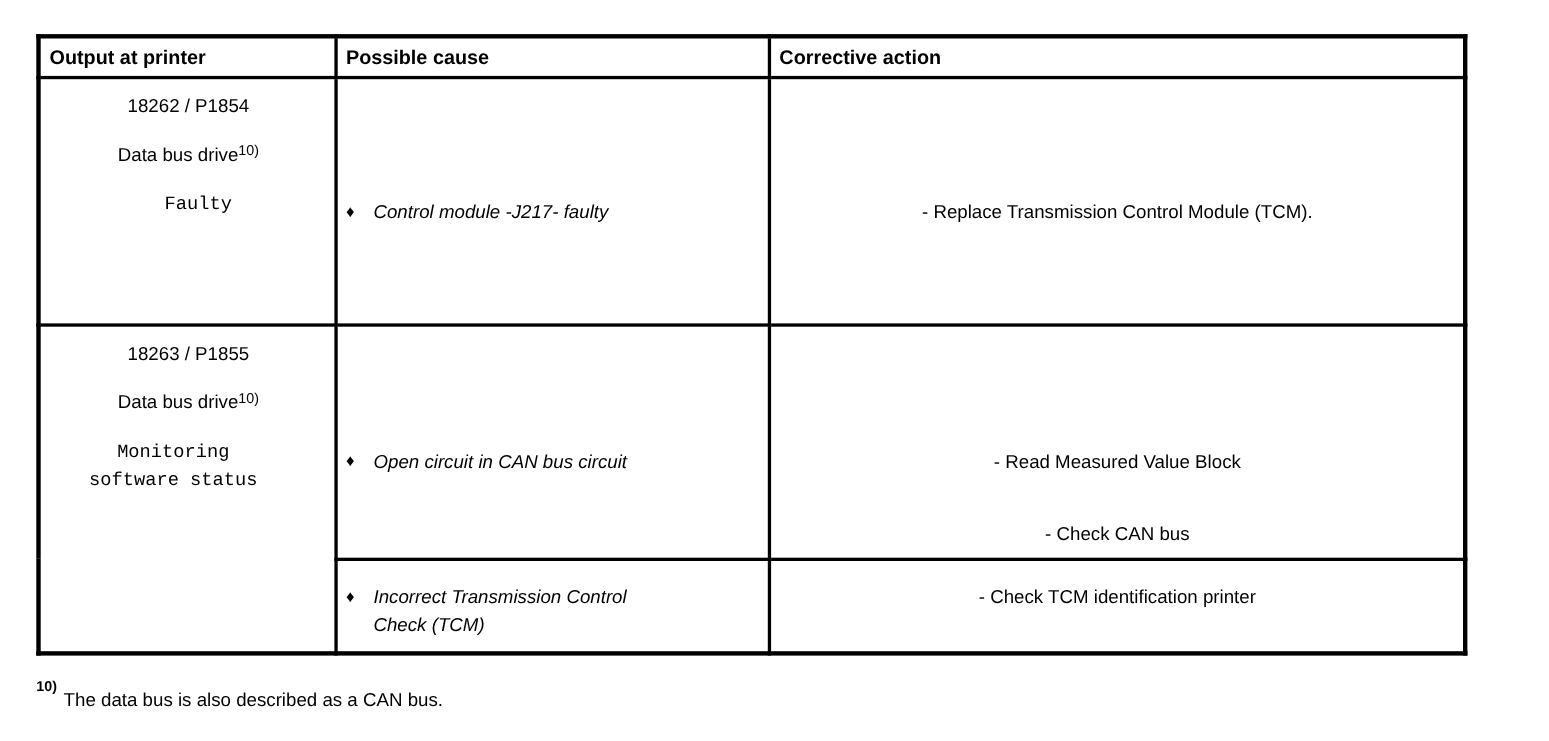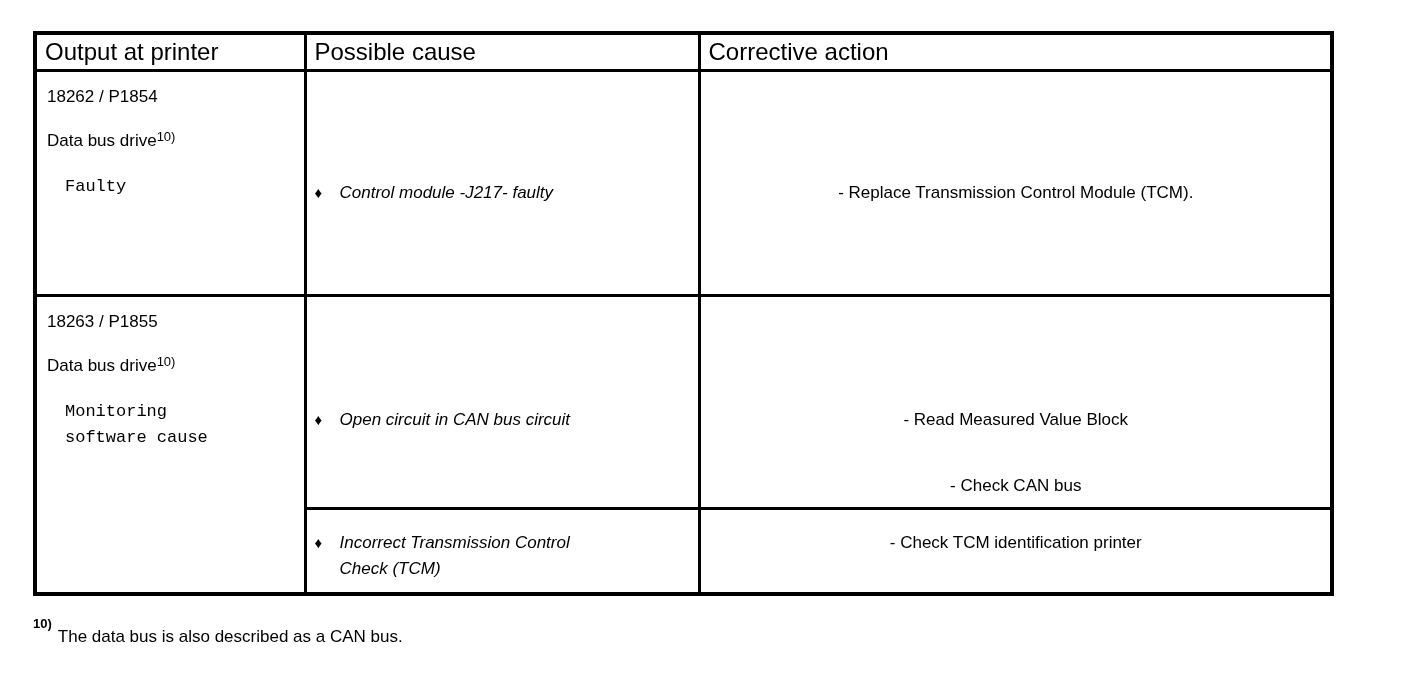--- a/index.html
+++ b/index.html
@@ -35,26 +35,26 @@
     font-size: 17px;
     line-height: 26px;
     text-align: left;
   }
   tr.hdr    { height: 37px; }
   tr.row1   { height: 225px; }
   tr.row2a  { height: 213px; margin-top: 40px; }
   tr.row2b  { height: 86px; }
   .dtc-table th {
     vertical-align: middle;
-    font-size: 24px;
-    font-weight: normal;
+    font-size: 18px;
+    font-weight: bold;
     padding-left: 8px;
   }
   td.c-output { padding: 12px 8px 0 10px; }
-  td.c-output p { margin: 0; }
+  td.c-output p { margin: 0; text-align: center; }
   p.desc   { margin-top: 18px !important; }
   p.status { margin-top: 20px !important; margin-left: 18px !important; font-family: Liberation Mono, monospace; }
   .wrap-narrow { max-width: 185px; }
   sup.sup {
     font-size: 13px;
     position: relative;
     top: 2px;
     vertical-align: super;
     line-height: 0;
   }
@@ -126,21 +126,21 @@
       </td>
       <td class="c-action pt-r1">
         <p class="action">- Replace Transmission Control Module (TCM).</p>
       </td>
     </tr>
 
     <tr class="row2a">
       <td class="c-output" rowspan="2">
         <p class="code">18263 / P1855</p>
         <p class="desc"><span>Data bus drive</span><sup class="sup">10)</sup></p>
-        <p class="status wrap-narrow">Monitoring software cause</p>
+        <p class="status wrap-narrow">Monitoring software status</p>
       </td>
       <td class="c-cause pt-r2a">
         <div class="bullet-item">
           <span class="bullet">♦</span>
           <span class="bullet-text">Open circuit in CAN bus circuit</span>
         </div>
       </td>
       <td class="c-action pt-r2a">
         <p class="action">- Read Measured Value Block</p>
         <p class="action action-gap">- Check CAN bus</p>

